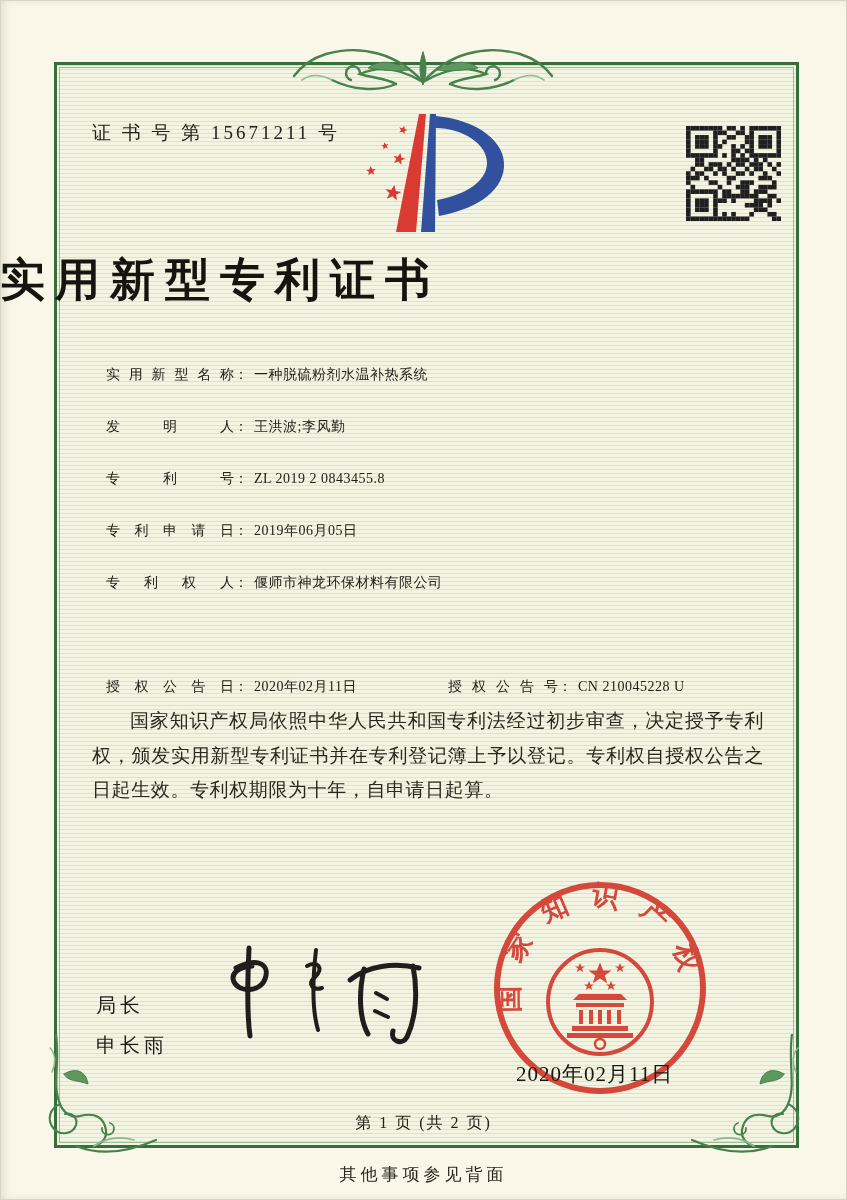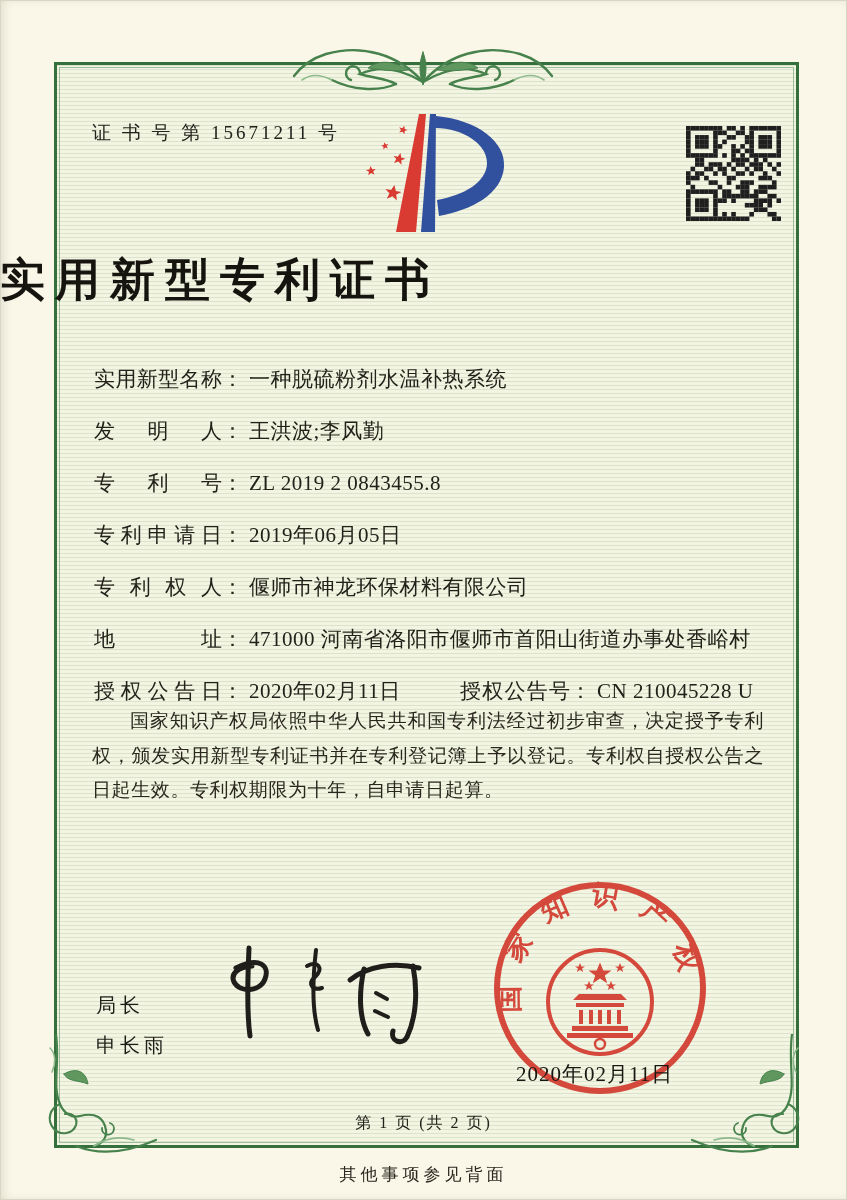--- a/index.html
+++ b/index.html
@@ -29,29 +29,29 @@
   }
   .abs{position:absolute;}
   
   .cert-no{left:92px;top:120px;font-size:19px;letter-spacing:3px;color:#23221c;}
   
   .title{
     left:0;top:250px;width:100%;text-align:left;
     font-size:45px;font-weight:700;letter-spacing:10px;color:#15140f;
   }
   
-  .row{left:94px;font-size:21px;line-height:1.3;white-space:nowrap;}
+  .row{left:106px;font-size:14px;line-height:1.3;white-space:nowrap;}
   .row .lbl{
     display:inline-block;width:128px;text-align:justify;text-align-last:justify;
     vertical-align:top;color:#23221a;
   }
   .row .colon{margin-right:6px;}
   .row .val{letter-spacing:.5px;color:#23221a;}
   .pair2{position:absolute;left:342px;top:0;white-space:nowrap;}
-  .pair2 .lbl{width:110px;margin-left:24px;}
+  .pair2 .lbl{width:110px;}
   
   .paras{left:92px;top:704px;width:672px;font-size:19px;line-height:1.82;
     text-align:justify;color:#2a281e;letter-spacing:.6px;}
   .paras p{text-indent:2em;}
   
   .signer{left:96px;font-size:20px;letter-spacing:4px;color:#1e1d17;}
   
   .page-info{left:0;top:1113px;width:100%;text-align:center;font-size:16px;letter-spacing:2px;color:#23221a;}
   .back-note{left:0;top:1163px;width:100%;text-align:center;font-size:17px;letter-spacing:4px;color:#2a281e;}
   .seal-date{left:516px;top:1060px;font-size:21px;letter-spacing:1px;color:#181711;}
@@ -378,23 +378,20 @@
   </div>
   <div class="abs row" style="top:470px">
     <span class="lbl">专利号</span><span class="colon">：</span><span class="val">ZL 2019 2 0843455.8</span>
   </div>
   <div class="abs row" style="top:522px">
     <span class="lbl">专利申请日</span><span class="colon">：</span><span class="val">2019年06月05日</span>
   </div>
   <div class="abs row" style="top:574px">
     <span class="lbl">专利权人</span><span class="colon">：</span><span class="val">偃师市神龙环保材料有限公司</span>
   </div>
-  <div class="abs row" style="top:626px">
-    <span class="lbl">地址</span><span class="colon">：</span><span class="val">471000 河南省洛阳市偃师市首阳山街道办事处香峪村</span>
-  </div>
   <div class="abs row" style="top:678px;width:672px">
     <span>
       <span class="lbl">授权公告日</span><span class="colon">：</span><span class="val">2020年02月11日</span>
     </span>
     <span class="pair2">
       <span class="lbl">授权公告号</span><span class="colon">：</span><span class="val">CN 210045228 U</span>
     </span>
   </div>
 
   <div class="abs paras">

